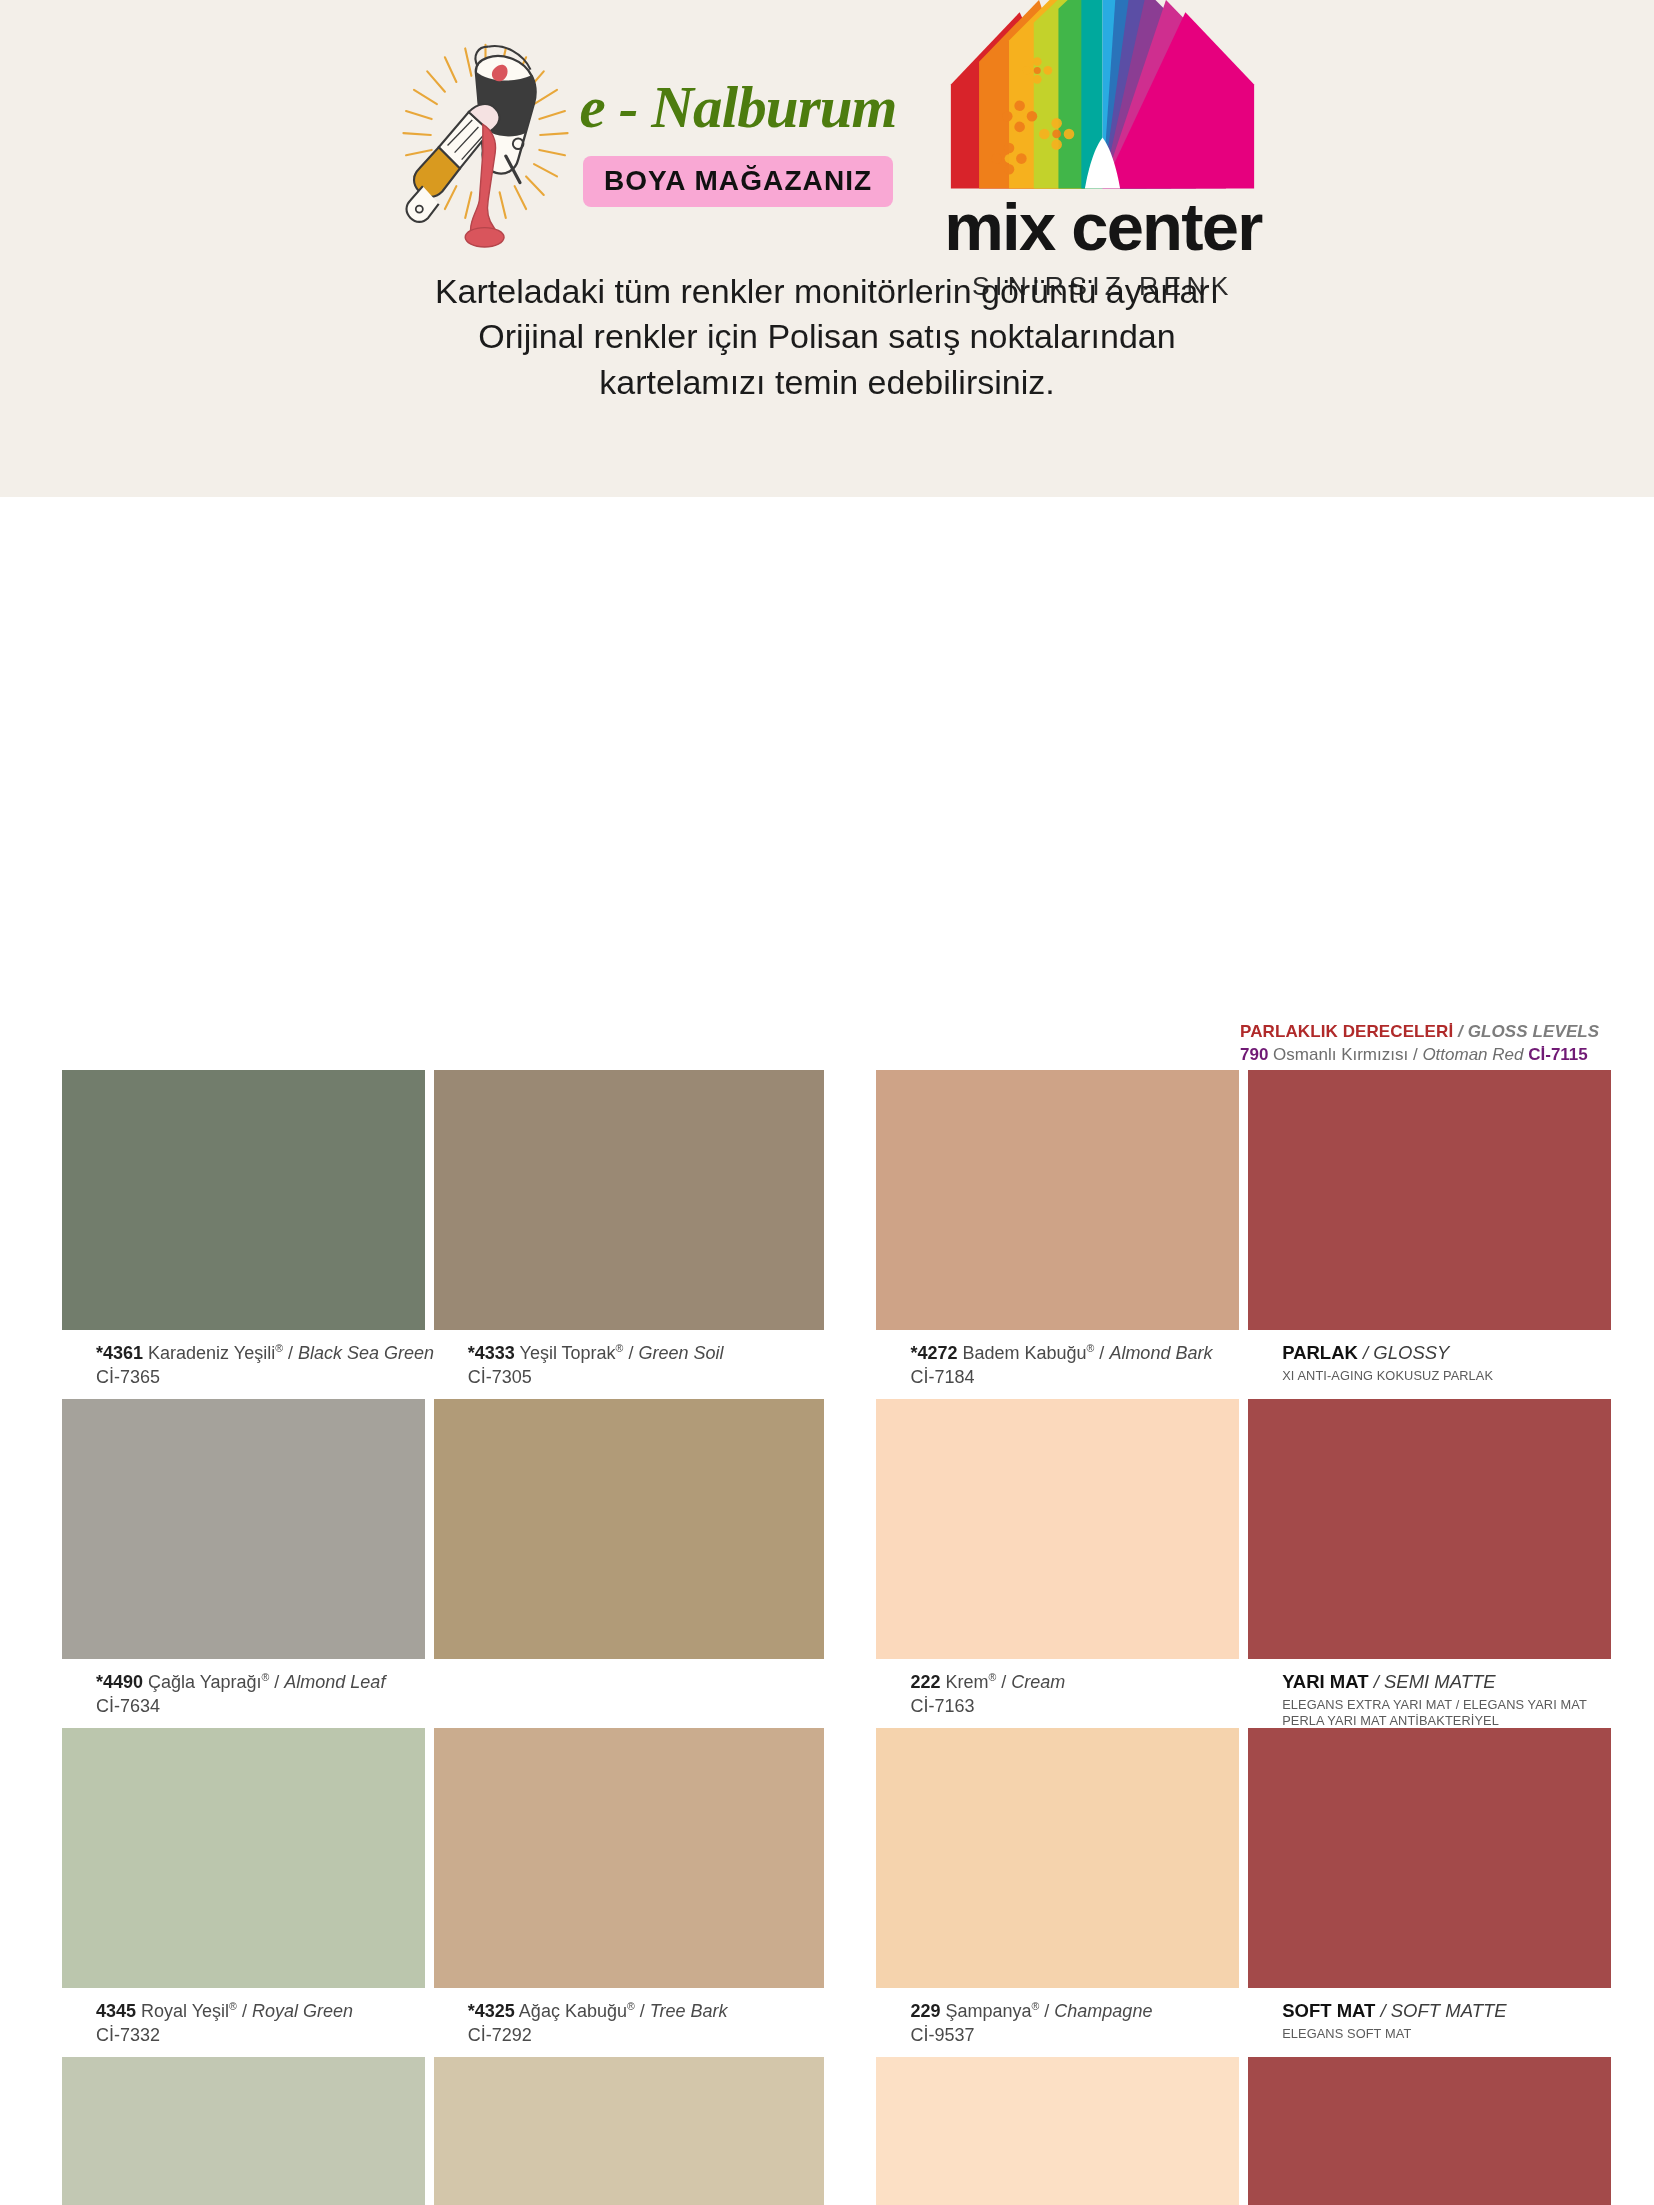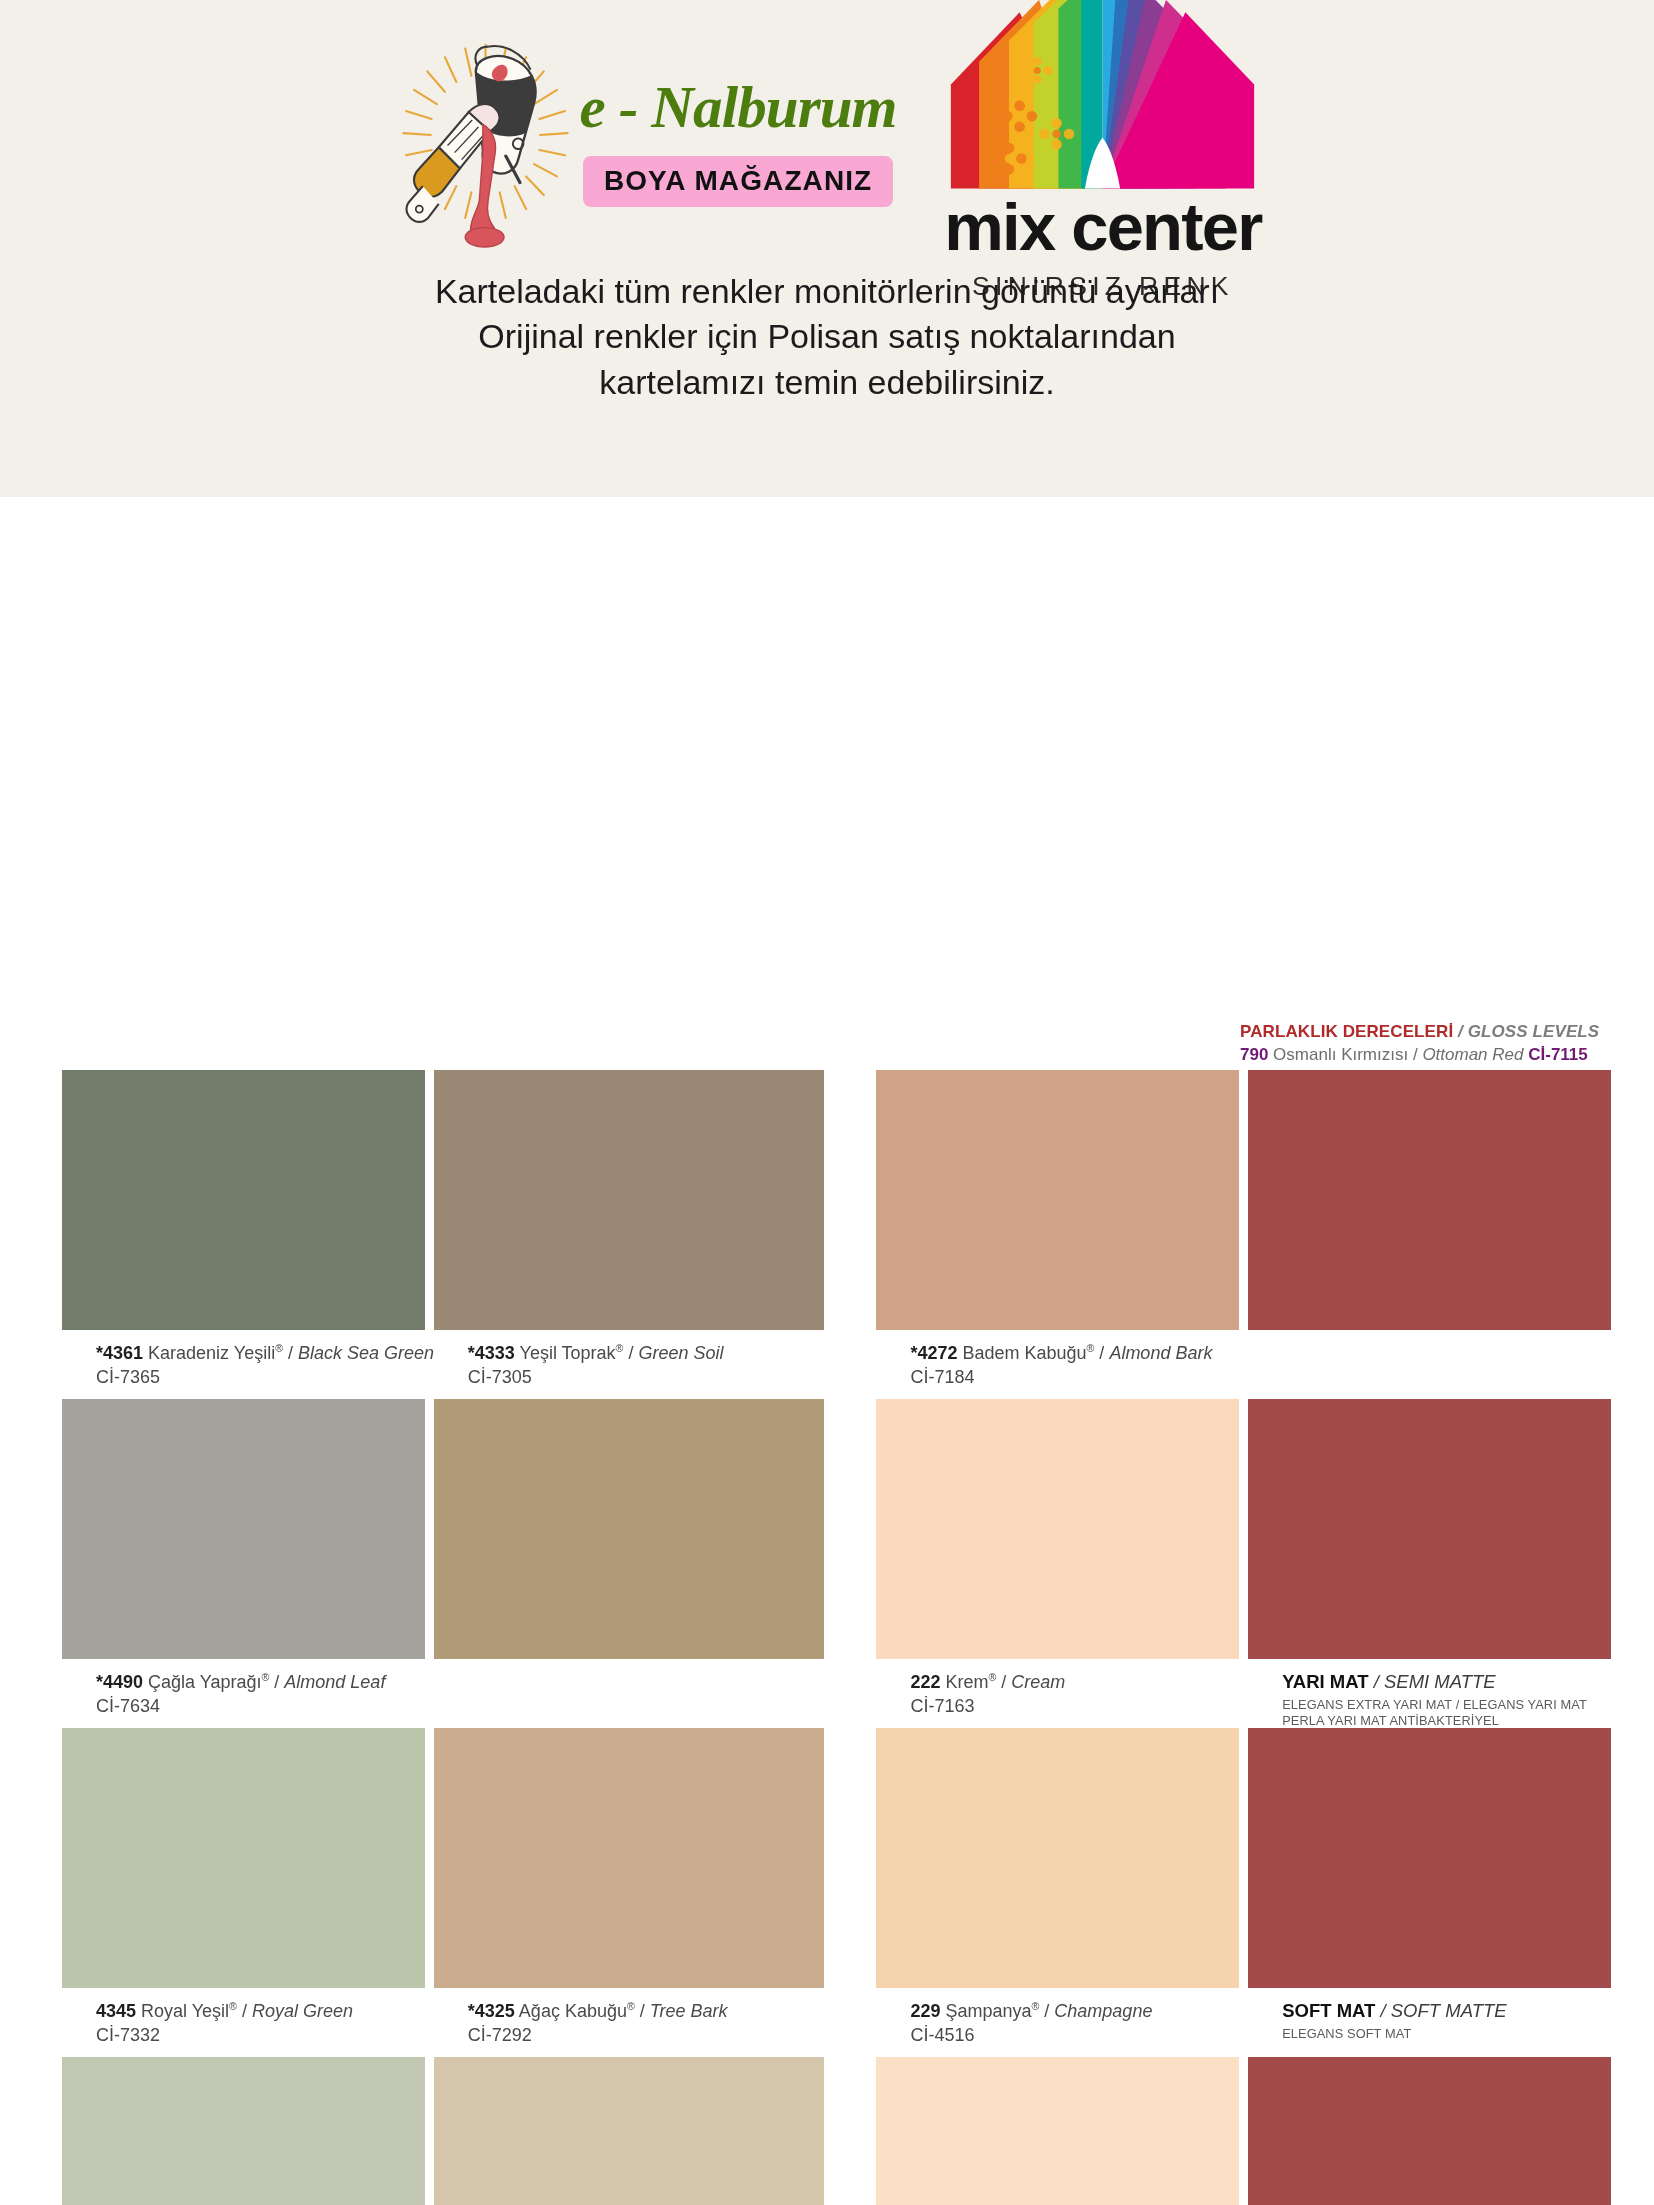--- a/index.html
+++ b/index.html
@@ -308,20 +308,24 @@
       <div class="cell spacer"></div>
       <div class="cell">
         <div class="swatch" style="background: rgb(206, 163, 135);"></div>
         <div class="caption">
           <div class="cap1"><b>*4272</b><span> Badem Kabuğu</span><sup>®</sup><span> / </span><i>Almond Bark</i></div>
           <div class="cap2">Cİ-7184</div>
         </div>
       </div>
       <div class="cell">
         <div class="swatch" style="background: rgb(163, 74, 74);"></div>
+        <div class="caption">
+          <div class="gcap1"><b>PARLAK</b> <i>/ GLOSSY</i></div>
+          <div class="gcap2">XI ANTI-AGING KOKUSUZ PARLAK</div>
+        </div>
       </div>
       <div class="cell">
         <div class="swatch" style="background: rgb(165, 162, 155);"></div>
         <div class="caption">
           <div class="cap1"><b>*4490</b><span> Çağla Yaprağı</span><sup>®</sup><span> / </span><i>Almond Leaf</i></div>
           <div class="cap2">Cİ-7634</div>
         </div>
       </div>
       <div class="cell">
         <div class="swatch" style="background: rgb(177, 155, 120);"></div>
@@ -353,21 +357,21 @@
         <div class="caption">
           <div class="cap1"><b>*4325</b><span> Ağaç Kabuğu</span><sup>®</sup><span> / </span><i>Tree Bark</i></div>
           <div class="cap2">Cİ-7292</div>
         </div>
       </div>
       <div class="cell spacer"></div>
       <div class="cell">
         <div class="swatch" style="background: rgb(245, 211, 173);"></div>
         <div class="caption">
           <div class="cap1"><b>229</b><span> Şampanya</span><sup>®</sup><span> / </span><i>Champagne</i></div>
-          <div class="cap2">Cİ-4516</div>
+          <div class="cap2">Cİ-9537</div>
         </div>
       </div>
       <div class="cell">
         <div class="swatch" style="background: rgb(163, 74, 74);"></div>
         <div class="caption">
           <div class="gcap1"><b>SOFT MAT</b> <i>/ SOFT MATTE</i></div>
           <div class="gcap2">ELEGANS SOFT MAT</div>
         </div>
       </div>
       <div class="cell">

